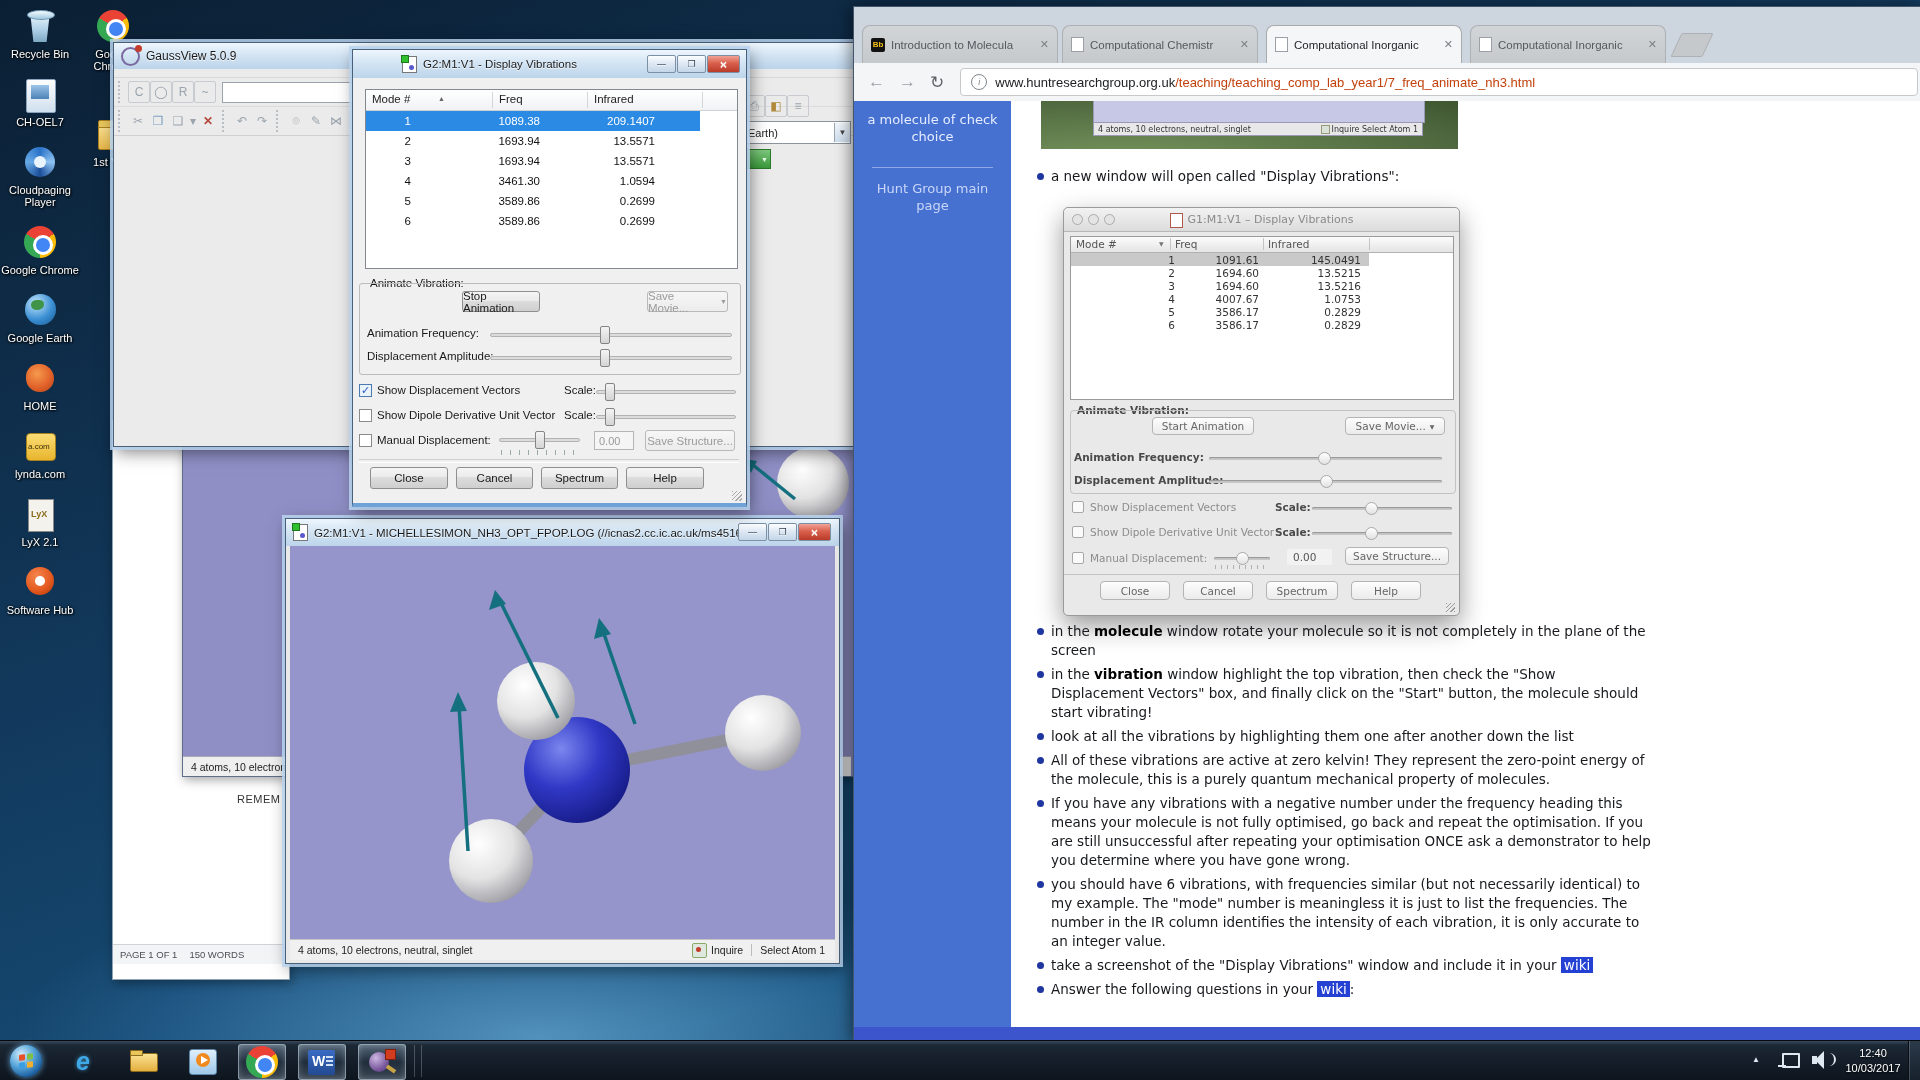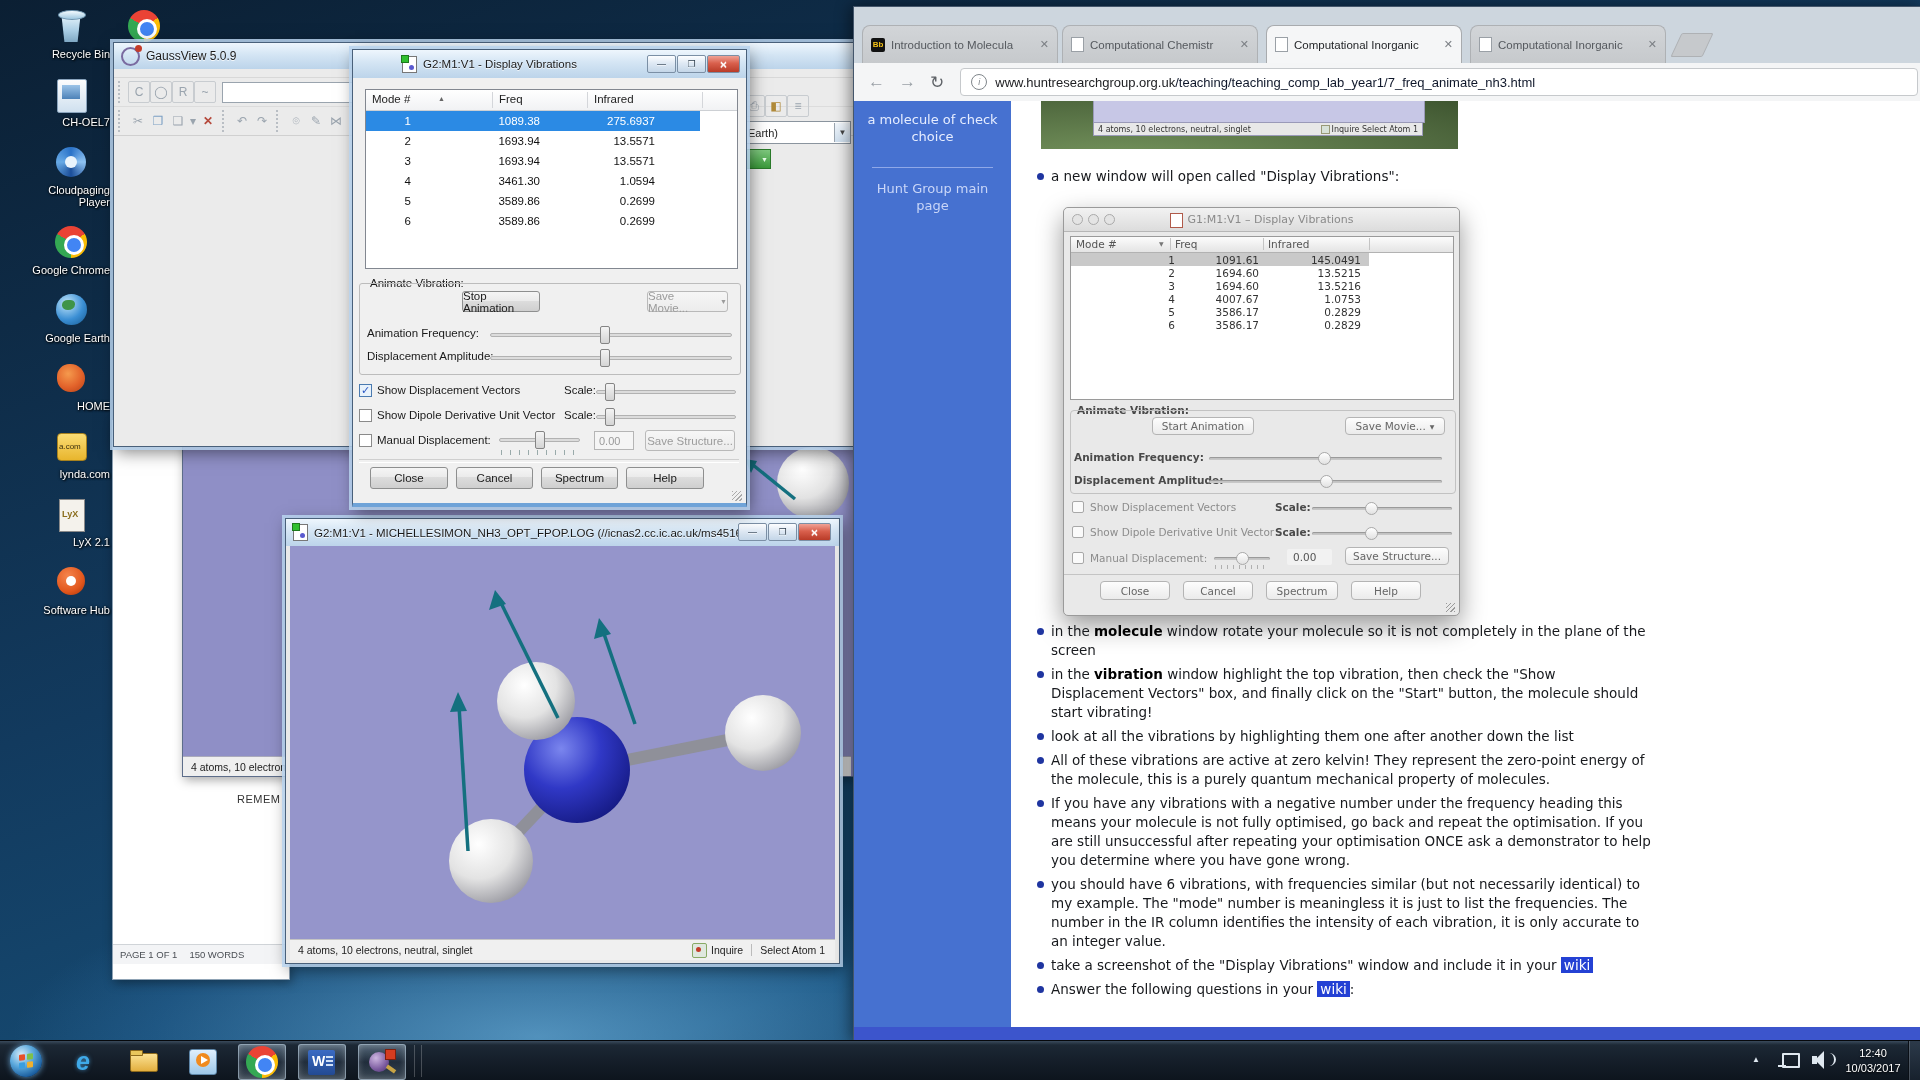--- a/index.html
+++ b/index.html
@@ -6,21 +6,21 @@
   body{width:1920px;height:1080px;position:relative;overflow:hidden;
        font-family:"Liberation Sans",sans-serif;-webkit-font-smoothing:antialiased;}
   .abs{position:absolute;}
   
   .wallpaper{left:0;top:0;width:1920px;height:1080px;
     background:
       radial-gradient(ellipse 700px 220px at 28% 96%, rgba(130,200,245,.55), rgba(60,130,190,.25) 55%, transparent 75%),
       radial-gradient(ellipse 900px 500px at 70% 40%, rgba(40,100,160,.25), transparent 70%),
       linear-gradient(160deg,#0b1f33 0%,#123a5e 42%,#175079 72%,#0c2036 100%);}
   
-  .dicon-block{width:78px;text-align:right;cursor:default;margin-left:31px;}
+  .dicon-block{width:78px;text-align:center;cursor:default;}
   .dicon{width:40px;height:38px;margin:0 auto;position:relative;}
   .dlabel{display:block;margin-top:2px;font-size:11px;line-height:12px;color:#fff;
           text-shadow:1px 1px 2px #000,0 0 3px #000;}
   .recycle-bin .dicon::before{content:"";position:absolute;left:9px;top:6px;width:22px;height:28px;
      background:linear-gradient(180deg,#eaf6fd,#a9cde4 60%,#7fa8c4);clip-path:polygon(6% 0,94% 0,80% 100%,20% 100%);}
   .recycle-bin .dicon::after{content:"";position:absolute;left:7px;top:2px;width:26px;height:8px;border-radius:50%;
      background:linear-gradient(#f4fbff,#9ec7e0);border:1px solid #6d93ad;}
   .ch-oel7 .dicon::before{content:"";position:absolute;left:6px;top:3px;width:28px;height:32px;
      background:linear-gradient(#fdfdfd,#cfe0ef);border:1px solid #8aa4bd;border-radius:2px;}
   .ch-oel7 .dicon::after{content:"";position:absolute;left:11px;top:9px;width:18px;height:14px;
@@ -341,21 +341,21 @@
       <span class="abs" style="left:228px;top:3px;">Infrared</span>
       <span class="wth-sep" style="left:126px;"></span>
       <span class="wth-sep" style="left:221px;"></span>
       <span class="wth-sep" style="left:336px;"></span>
     </div>
     <div>
 
     <div class="wrow sel">
           <span class="c1">1</span>
           <span class="c2">1089.38</span>
-          <span class="c3">275.6937</span>
+          <span class="c3">209.1407</span>
         </div>
         <div class="wrow">
           <span class="c1">2</span>
           <span class="c2">1693.94</span>
           <span class="c3">13.5571</span>
         </div>
         <div class="wrow">
           <span class="c1">3</span>
           <span class="c2">1693.94</span>
           <span class="c3">13.5571</span>
@@ -458,21 +458,21 @@
     <div class="abs" style="left:822px;top:8px;width:30px;height:22px;background:#c6c9cc;border:1px solid #aeb1b4;border-radius:2px;transform:skewX(-25deg);"></div>
   </div>
 
   <div class="abs" style="left:0;top:56px;width:1067px;height:38px;background:#f4f5f6;border-bottom:1px solid #c3c7cb;display:flex;align-items:center;">
     <span class="navglyph" style="margin-left:14px;">←</span>
     <span class="navglyph" style="margin-left:14px;">→</span>
     <span class="navglyph" style="margin-left:14px;color:#5f6368;">↻</span>
     <div style="margin-left:16px;width:958px;height:28px;background:#fff;border:1px solid #c6c9cc;border-radius:4px;display:flex;align-items:center;box-sizing:border-box;">
       <span style="width:14px;height:14px;border:1.5px solid #80868b;border-radius:50%;color:#80868b;font-size:9px;line-height:14px;text-align:center;margin:0 8px 0 10px;flex:none;font-style:italic;">i</span>
       <span style="font-size:13px;color:#202124;white-space:nowrap;">www.huntresearchgroup.org.uk</span>
-        <span style="font-size:13px;color:#0f172a;white-space:nowrap;">/teaching/teaching_comp_lab_year1/7_freq_animate_nh3.html</span>
+        <span style="font-size:13px;color:#c2410c;white-space:nowrap;">/teaching/teaching_comp_lab_year1/7_freq_animate_nh3.html</span>
     </div>
   </div>
 
   <div class="abs page-text" style="left:0;top:94px;width:1067px;height:940px;background:#fff;overflow:hidden;">
 
     <div class="abs" style="left:0;top:0;width:157px;height:940px;background:#4671d0;text-align:center;">
       <div style="margin:10px 8px 0;font-size:13px;line-height:17px;color:#e6edff;">a molecule of check choice</div>
       <div style="margin:22px 18px 0;border-top:1px solid #8fa8e8;"></div>
       <div style="margin:12px 8px 12px;font-size:13px;line-height:17px;color:#c9d6f8;">Hunt Group main page</div>
     </div>

